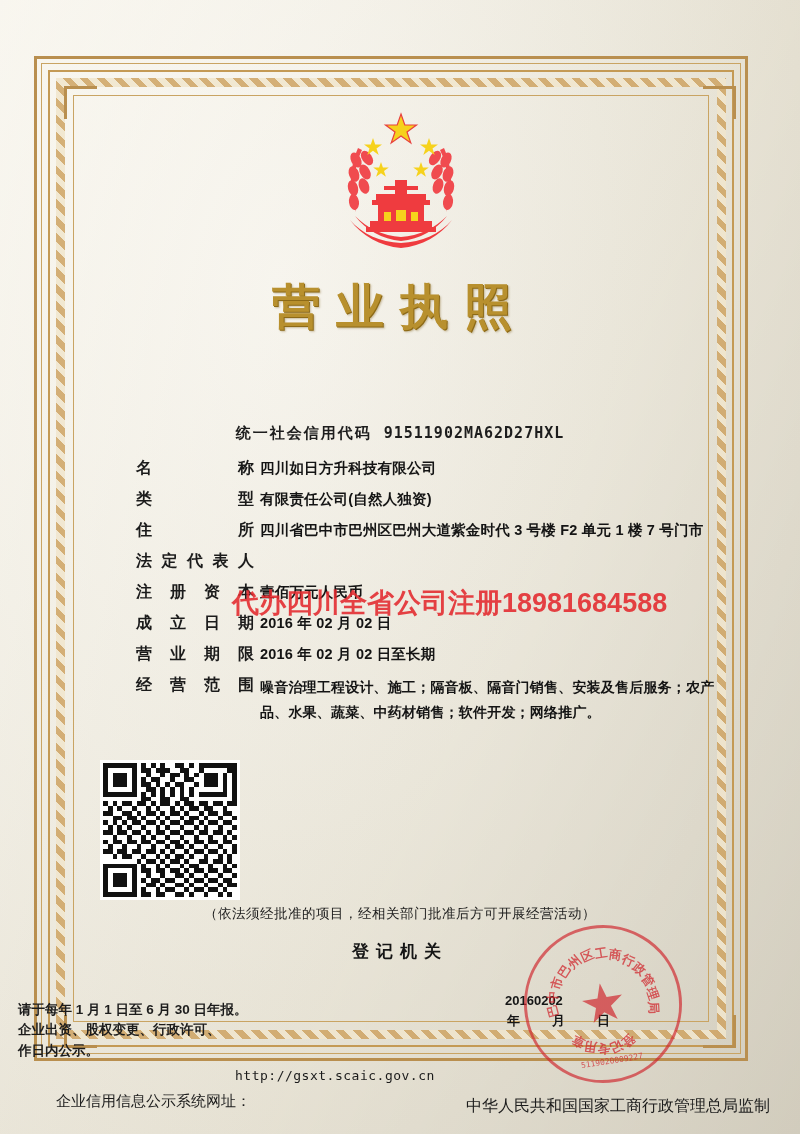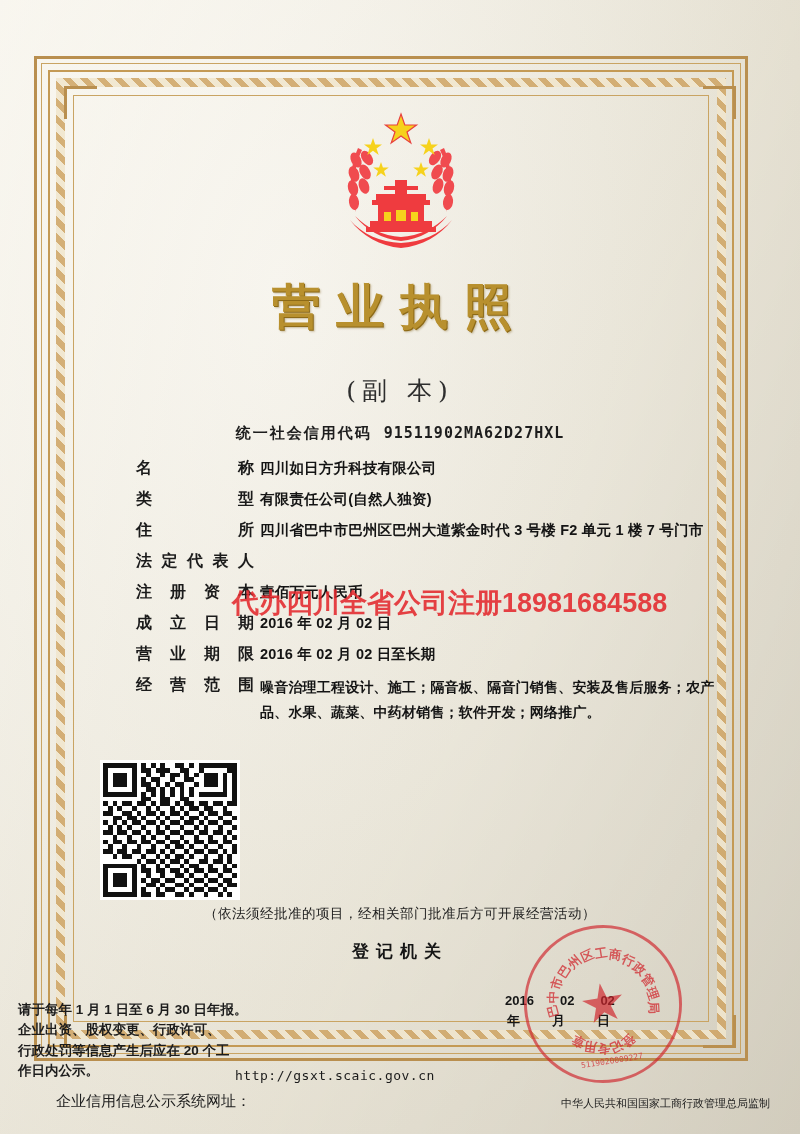--- a/index.html
+++ b/index.html
@@ -218,21 +218,21 @@
   }
   #issue-date {
     position: absolute;
     left: 505px;
     top: 993px;
     width: 200px;
     font-size: 13px;
     color: #161616;
     font-weight: bold;
   }
-  #issue-date .line1 { display: flex; gap: 26px; }
+  #issue-date .line1 { display: flex; }
   #issue-date .line2 { display: flex; gap: 32px; margin-top: 4px; padding-left: 2px; }
 
   
   #stamp {
     position: absolute;
     left: 524px;
     top: 925px;
     width: 152px;
     height: 152px;
     border-radius: 50%;
@@ -310,21 +310,21 @@
     position: absolute;
     left: 56px;
     top: 1092px;
     font-size: 15px;
     color: #1c1c1c;
   }
   #footer-right {
     position: absolute;
     right: 30px;
     top: 1096px;
-    font-size: 11px;
+    font-size: 16px;
     color: #1c1c1c;
   }
 </style>
 </head>
 <body>
 
 <div id="page">
 
   <div class="frame-outer"></div>
   <div class="frame-pattern"></div>
@@ -387,21 +387,20 @@
       </g>
       <g fill="#f6d21c">
         <rect x="56" y="102" width="10" height="11"></rect>
         <rect x="44" y="104" width="7" height="9"></rect>
         <rect x="71" y="104" width="7" height="9"></rect>
       </g>
     </svg>
   </div>
 
   <div id="title">营业执照</div>
-  <div id="subtitle">(副 本)</div>
   <div id="credit-code">
     <span>统一社会信用代码</span><span class="code">91511902MA62D27HXL</span>
   </div>
 
   <div id="fields">
     <div class="row">
       <div class="label">
           <span>名</span>
           <span>称</span>
         </div>
@@ -926,20 +925,19 @@
         <span class="arc-char" style="transform: rotate(17deg) translate(0,52px) rotate(180deg);">用</span>
         <span class="arc-char" style="transform: rotate(34deg) translate(0,52px) rotate(180deg);">章</span>
       </div>
     <div class="star"></div>
     <div class="code-text">5119020009227</div>
   </div>
 
   <div id="footer-left">
     <div>请于每年 1 月 1 日至 6 月 30 日年报。</div>
     <div>企业出资、股权变更、行政许可、</div>
-    <div>行政处罚等信息产生后应在 20 个工</div>
     <div>作日内公示。</div>
   </div>
   <div id="footer-url">http://gsxt.scaic.gov.cn</div>
   <div id="footer-site-label">企业信用信息公示系统网址：</div>
   <div id="footer-right">中华人民共和国国家工商行政管理总局监制</div>
 
 </div>
 
 </body></html>

